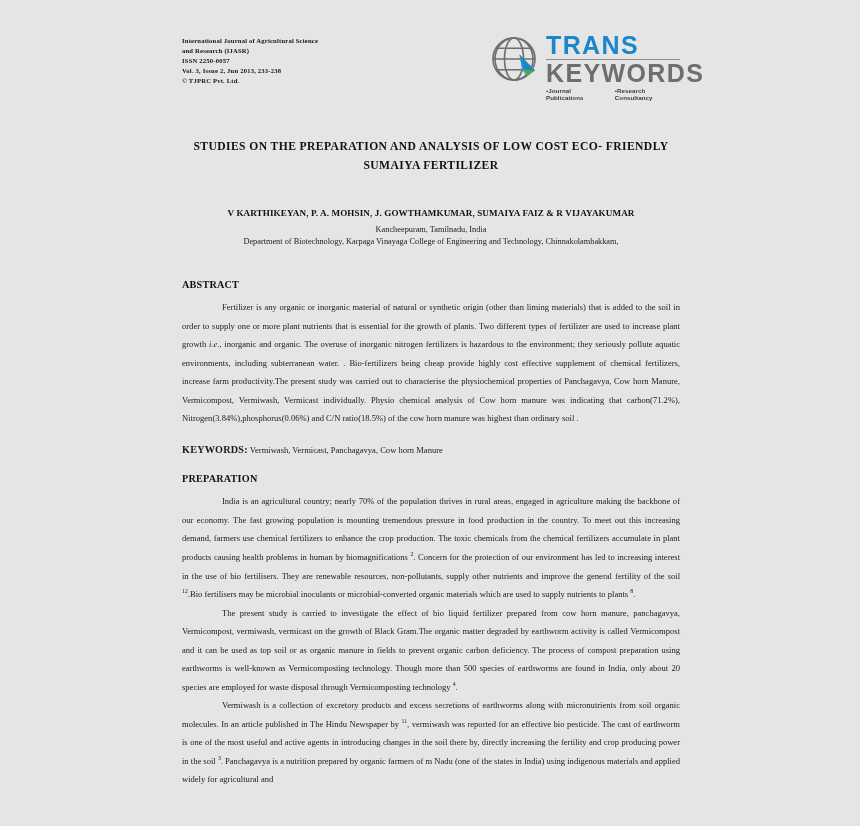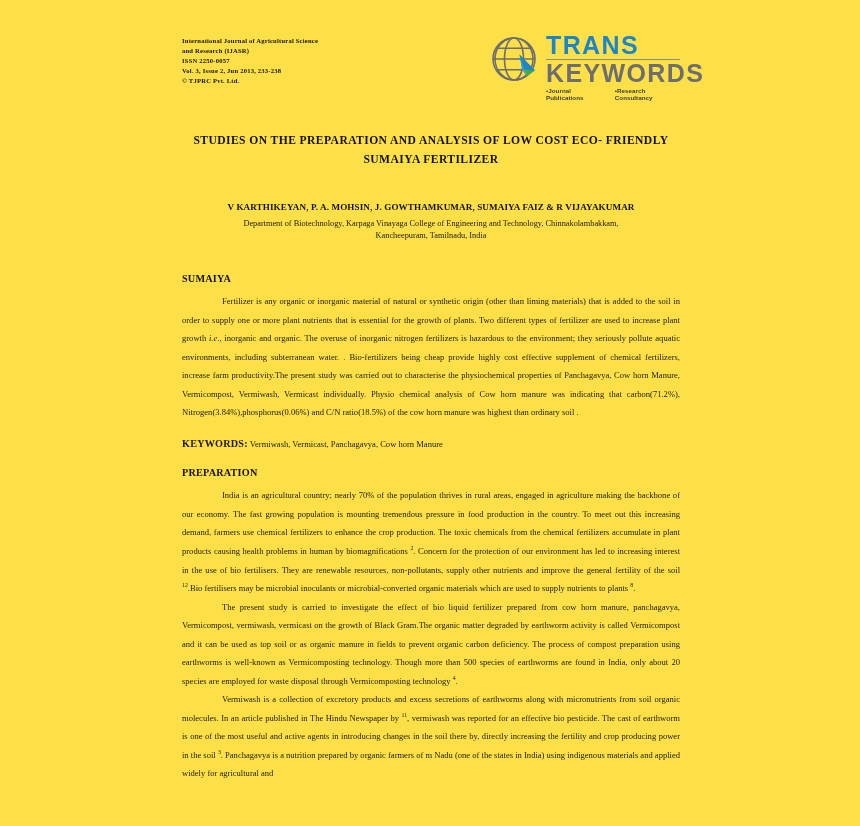--- a/index.html
+++ b/index.html
@@ -12,21 +12,21 @@
     background: #fdfdfd;
     font-family: "Liberation Serif", "DejaVu Serif", serif;
     color: #1a1a1a;
     overflow: hidden;
   }
 
   .page {
     position: relative;
     width: 860px;
     height: 826px;
-    background: #fde047;
+    background: #e5e5e5;
   }
 
   .content {
     position: absolute;
     left: 182px;
     top: 0;
     width: 498px;
   }
 
   
@@ -96,21 +96,21 @@
     font-weight: bold;
     color: #3b3b3b;
     letter-spacing: 0.01em;
     margin-top: 0px;
     display: flex;
     gap: 9px;
   }
 
   
   .title {
-    margin-top: 24px;
+    margin-top: 30px;
     text-align: center;
     font-size: 11.6px;
     font-weight: bold;
     line-height: 1.62;
     letter-spacing: 0.035em;
     color: #111;
   }
   .authors {
     margin-top: 32px;
     text-align: center;
@@ -214,25 +214,25 @@
     </div>
 
     <div class="title">
       <div>STUDIES ON THE PREPARATION AND ANALYSIS OF LOW COST ECO- FRIENDLY</div>
       <div>SUMAIYA FERTILIZER</div>
     </div>
 
     <div class="authors">V KARTHIKEYAN, P. A. MOHSIN, J. GOWTHAMKUMAR, SUMAIYA FAIZ &amp; R VIJAYAKUMAR</div>
 
     <div class="affiliation">
+      <div>Kancheepuram, Tamilnadu, India</div>
       <div>Department of Biotechnology,  Karpaga Vinayaga College of Engineering and Technology, Chinnakolambakkam,</div>
-      <div>Kancheepuram, Tamilnadu, India</div>
     </div>
 
-    <div class="section-head sec-abstract">SUMAIYA</div>
+    <div class="section-head sec-abstract">ABSTRACT</div>
     <p class="para indent first-after-head"><span>Fertilizer is any organic or inorganic material of natural or synthetic origin (other than liming materials) that is added to the soil in order to supply one or more plant nutrients that is essential for the growth of plants. Two different types of fertilizer are used to increase plant growth </span><i>i.e</i><span>., inorganic and organic. The overuse of inorganic nitrogen fertilizers is hazardous to the environment; they seriously pollute aquatic environments, including subterranean water. . Bio-fertilizers being cheap provide highly cost effective supplement of chemical fertilizers, increase farm productivity.The present study was carried out to characterise the physiochemical properties of Panchagavya, Cow horn Manure, Vermicompost, Vermiwash, Vermicast individually. Physio chemical analysis of Cow horn manure was indicating that carbon(71.2%), Nitrogen(3.84%),phosphorus(0.06%) and C/N ratio(18.5%) of the cow horn manure was highest than ordinary soil .</span></p>
 
     <div class="kw"><b>KEYWORDS:</b> <span>Vermiwash, Vermicast, Panchagavya, Cow horn Manure</span></div>
 
     <div class="section-head sec-intro">PREPARATION</div>
 
     <p class="para indent first-after-head"><span>India is an agricultural country; nearly 70% of the population thrives in rural areas, engaged in agriculture making the backbone of our economy. The fast growing population is mounting tremendous pressure in food production in the country. To meet out this increasing demand, farmers use chemical fertilizers to enhance the crop production. The toxic chemicals from the chemical fertilizers accumulate in plant products causing health problems in human by biomagnifications </span><sup>2</sup><span>. Concern for the protection of our environment has led to increasing interest in the use of bio fertilisers. They are renewable resources, non-pollutants, supply other nutrients and improve the general fertility of the soil </span><sup>12</sup><span>.Bio fertilisers may be microbial inoculants or microbial-converted organic materials which are used to supply nutrients to plants </span><sup>8</sup><span>.</span></p>
 
     <p class="para indent gap"><span>The present study is carried to investigate the effect of bio liquid fertilizer prepared from cow horn manure, panchagavya, Vermicompost, vermiwash, vermicast on the growth of Black Gram.The organic matter degraded by earthworm activity is called Vermicompost and it can be used as top soil or as organic manure in fields to prevent organic carbon deficiency. The process of compost preparation using earthworms is well-known as Vermicomposting technology. Though more than 500 species of earthworms are found in India, only about 20 species are employed for waste disposal through Vermicomposting technology </span><sup>4</sup><span>.</span></p>
 

